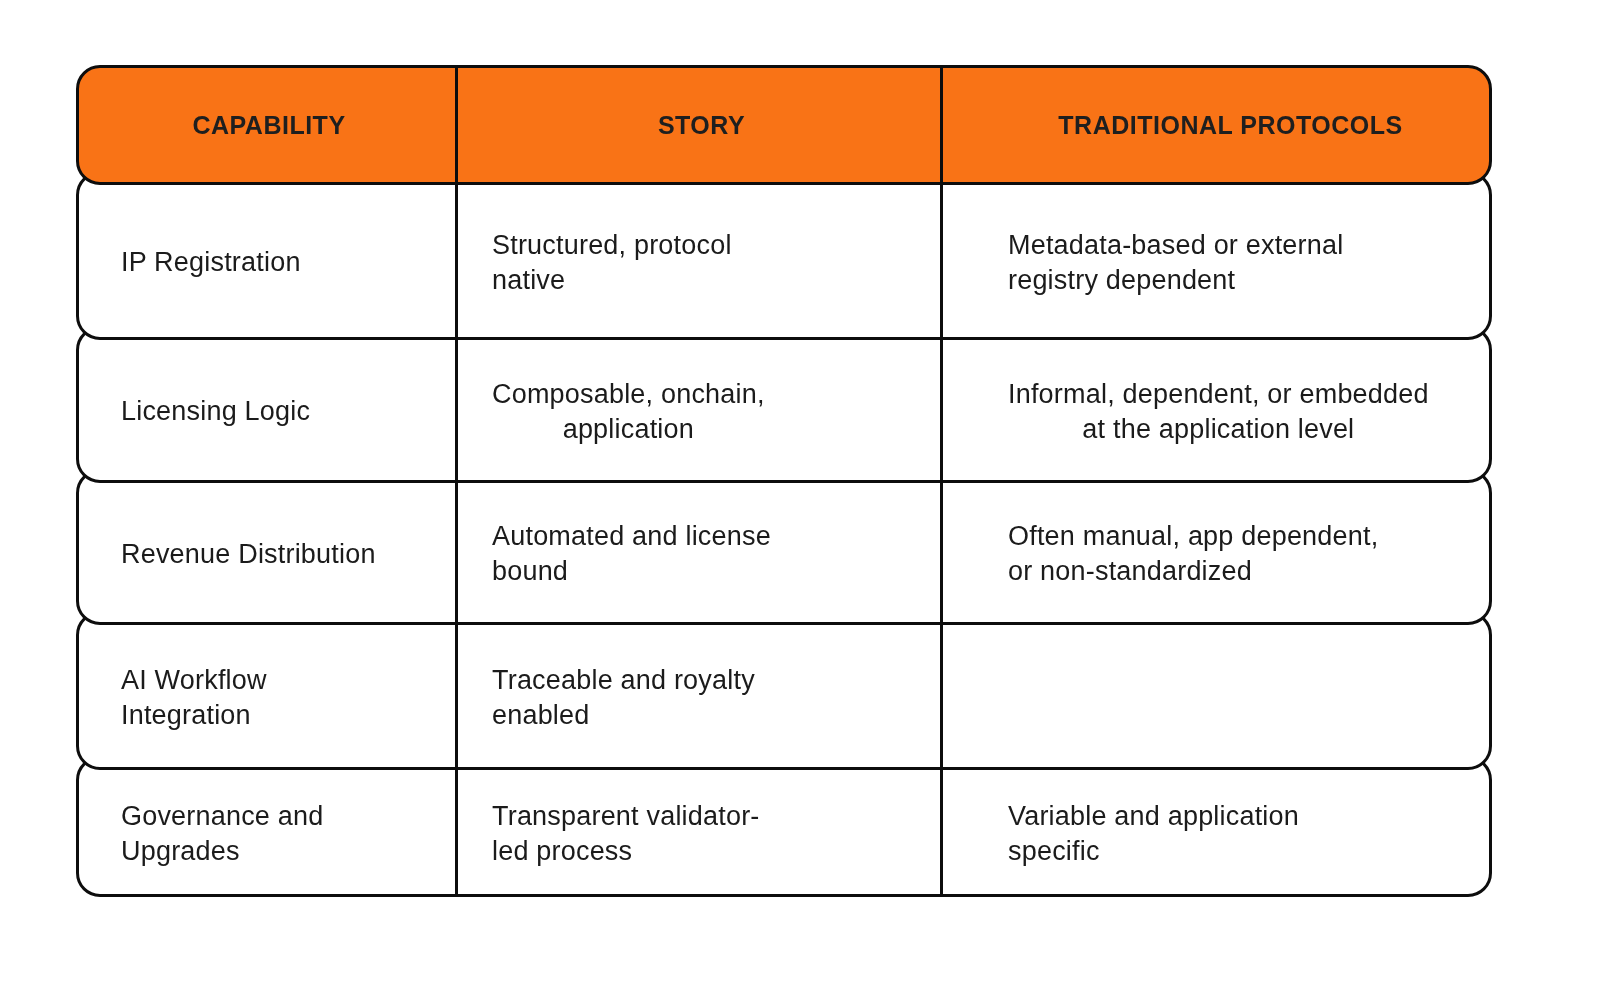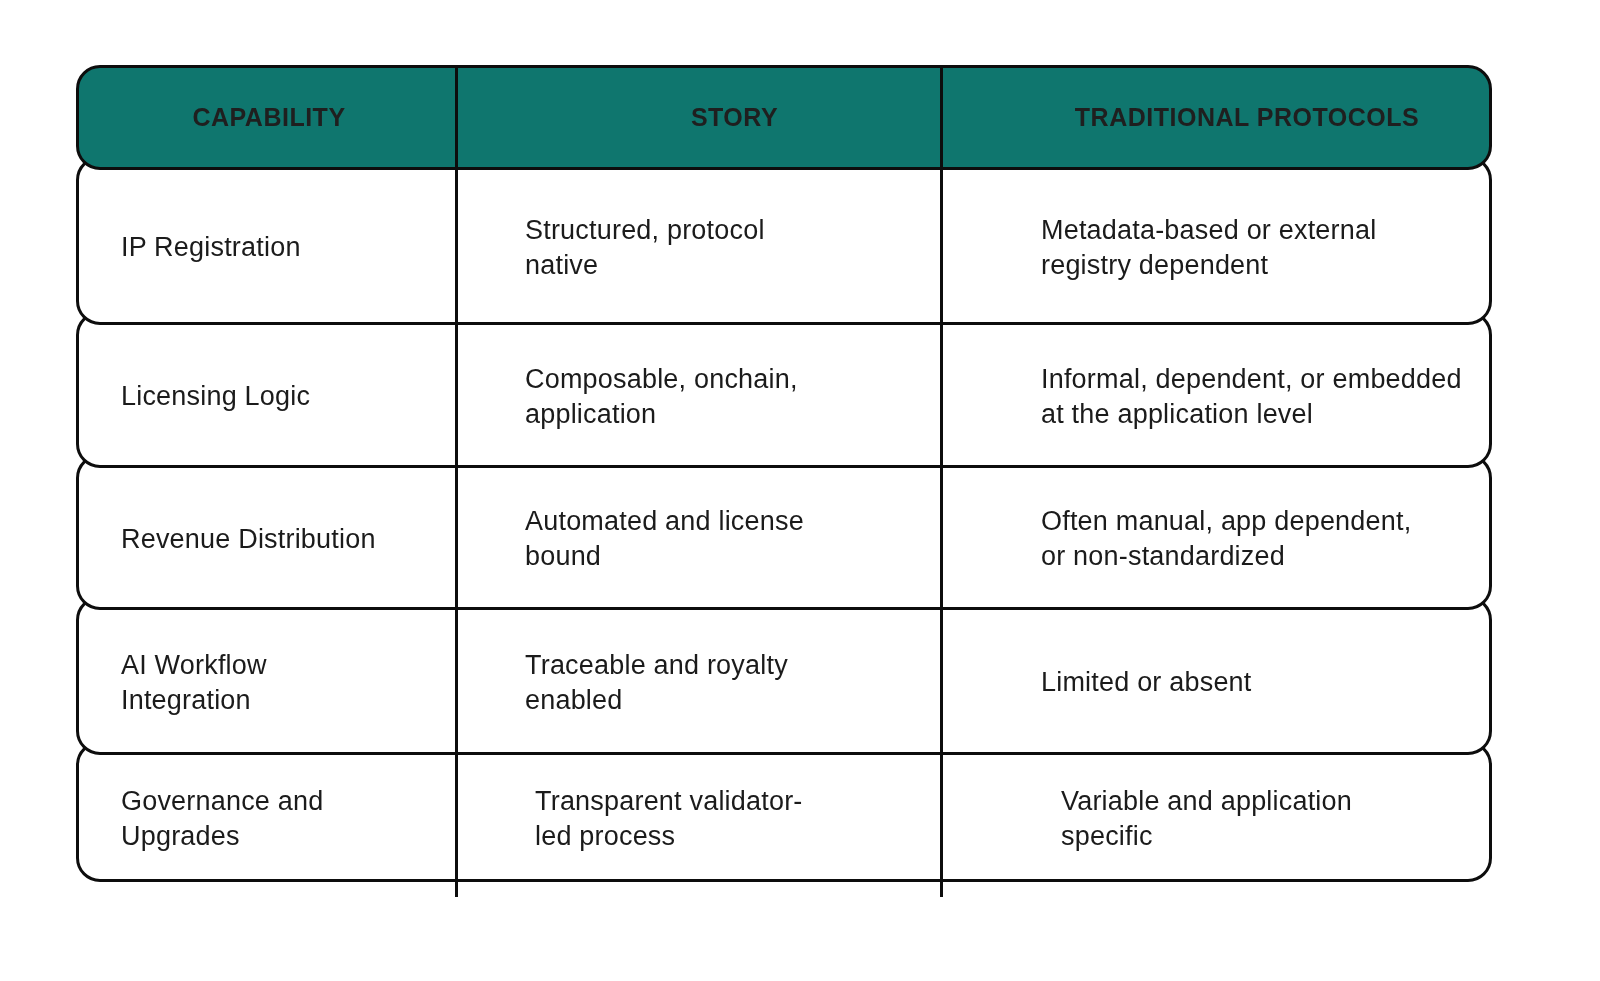--- a/index.html
+++ b/index.html
@@ -23,42 +23,42 @@
   }
   .row {
     position: relative;
     display: flex;
     border: 3px solid #0d0d0d;
     border-radius: 24px;
     background: #ffffff;
     box-sizing: border-box;
   }
   .row.header {
-    height: 105px;
-    background: #0f766e;
+    height: 120px;
+    background: #f97316;
     z-index: 7;
   }
   .row.r1 { height: 169px; margin-top: -14px; z-index: 6; padding-top: 14px; }
-  .row.r2 { height: 157px; margin-top: -14px; z-index: 5; padding-top: 14px; }
+  .row.r2 { height: 157px; margin-top: -14px; z-index: 5; padding-top: 14px; text-align: center; }
   .row.r3 { height: 156px; margin-top: -14px; z-index: 4; padding-top: 14px; }
   .row.r4 { height: 159px; margin-top: -14px; z-index: 3; padding-top: 14px; }
-  .row.r5 { height: 141px; margin-top: -14px; z-index: 2; padding-top: 14px; gap: 10px; }
+  .row.r5 { height: 141px; margin-top: -14px; z-index: 2; padding-top: 14px; }
 
   .cell {
     box-sizing: border-box;
     display: flex;
     align-items: center;
     white-space: pre-line;
     color: #1b1b1b;
     font-size: 27px;
     line-height: 35px;
     letter-spacing: 0.2px;
   }
   .c1 { width: 380px; padding-left: 42px; padding-right: 20px; }
-  .c2 { width: 485px; padding-left: 33px; padding-right: 20px; margin-left: 33px; }
+  .c2 { width: 485px; padding-left: 33px; padding-right: 20px; }
   .c3 { flex: 1; padding-left: 36px; padding-right: 24px; margin-left: 28px; }
 
   .header .cell {
     justify-content: center;
     padding-left: 0;
     padding-right: 0;
     font-weight: bold;
     font-size: 25px;
     letter-spacing: 0.5px;
     color: #1f1f1f;
@@ -109,21 +109,20 @@
 bound</div>
       <div class="cell c3">Often manual, app dependent,
 or non-standardized</div>
     </div>
 
     <div class="row r4">
       <div class="cell c1">AI Workflow
 Integration</div>
       <div class="cell c2">Traceable and royalty
 enabled</div>
-      <div class="cell c3">Limited or absent</div>
     </div>
 
     <div class="row r5">
       <div class="cell c1">Governance and
 Upgrades</div>
       <div class="cell c2">Transparent validator-
 led process</div>
       <div class="cell c3">Variable and application
 specific</div>
     </div>

